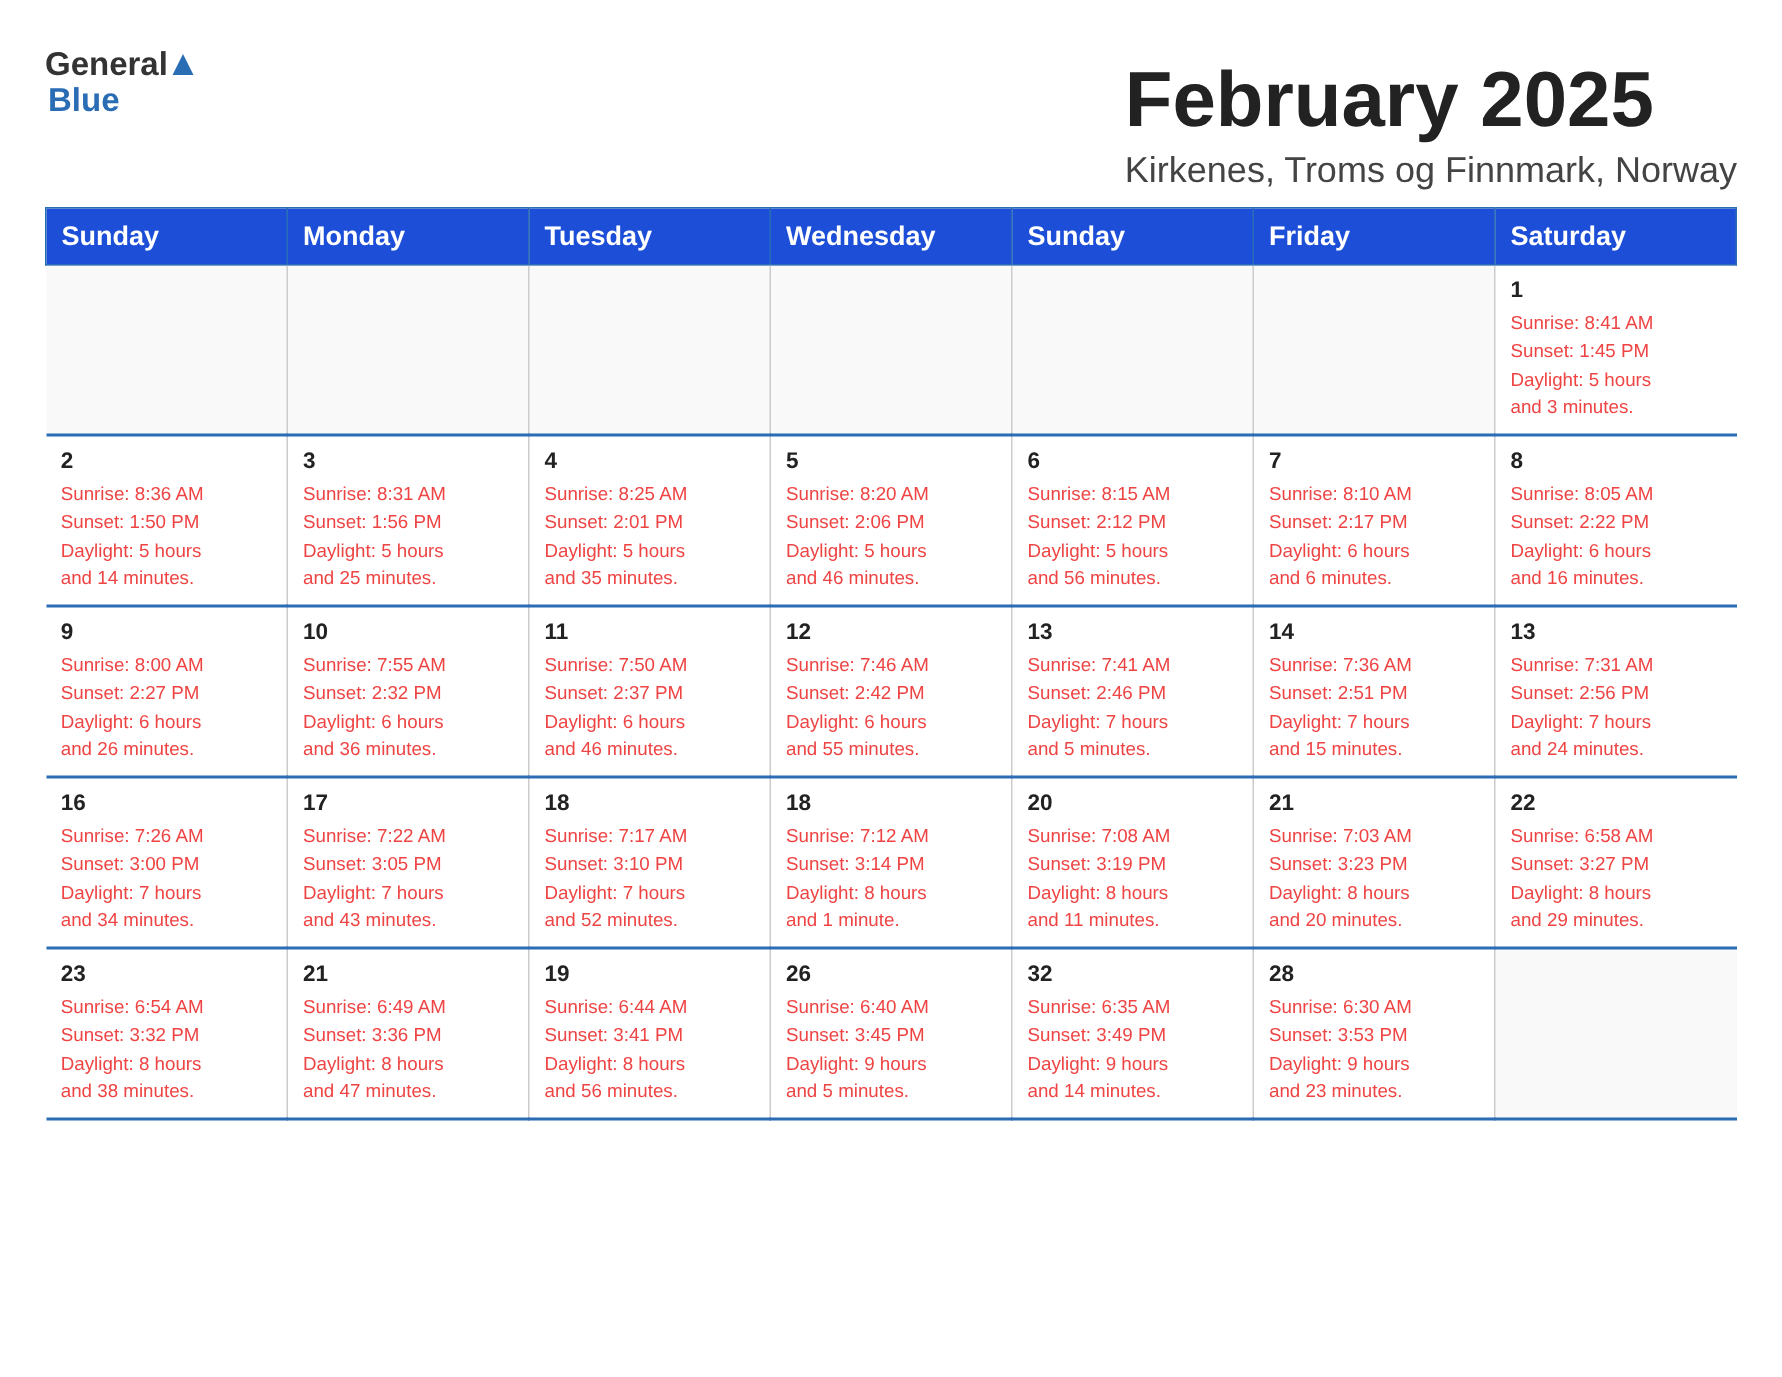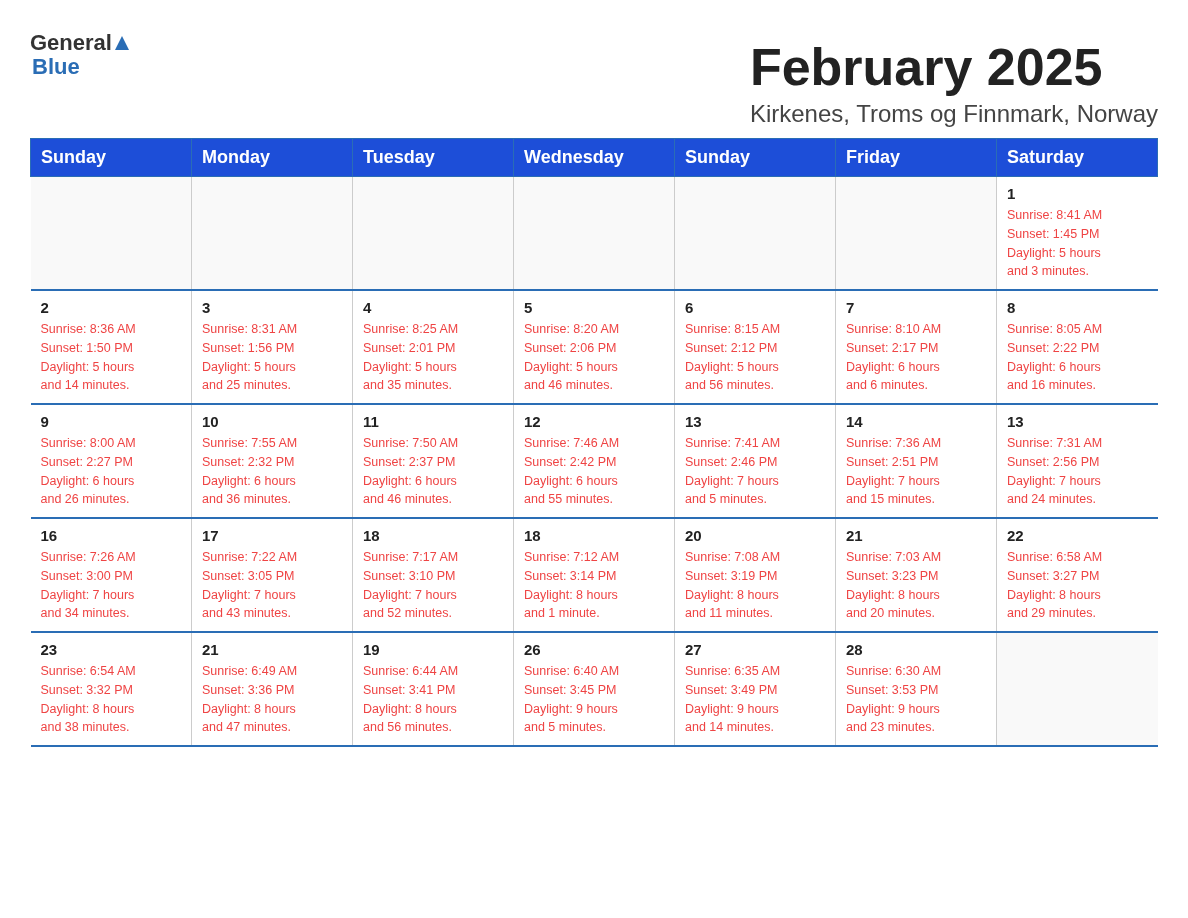--- a/index.html
+++ b/index.html
@@ -242,21 +242,21 @@
         </td>
         <td>
           <span class="day-number">19</span>
           <div class="day-info">Sunrise: 6:44 AM<br>Sunset: 3:41 PM<br>Daylight: 8 hours<br>and 56 minutes.</div>
         </td>
         <td>
           <span class="day-number">26</span>
           <div class="day-info">Sunrise: 6:40 AM<br>Sunset: 3:45 PM<br>Daylight: 9 hours<br>and 5 minutes.</div>
         </td>
         <td>
-          <span class="day-number">27</span>
+          <span class="day-number">32</span>
           <div class="day-info">Sunrise: 6:35 AM<br>Sunset: 3:49 PM<br>Daylight: 9 hours<br>and 14 minutes.</div>
         </td>
         <td>
           <span class="day-number">28</span>
           <div class="day-info">Sunrise: 6:30 AM<br>Sunset: 3:53 PM<br>Daylight: 9 hours<br>and 23 minutes.</div>
         </td>
         <td class="empty"></td>
       </tr>
     </tbody>
 </table>

